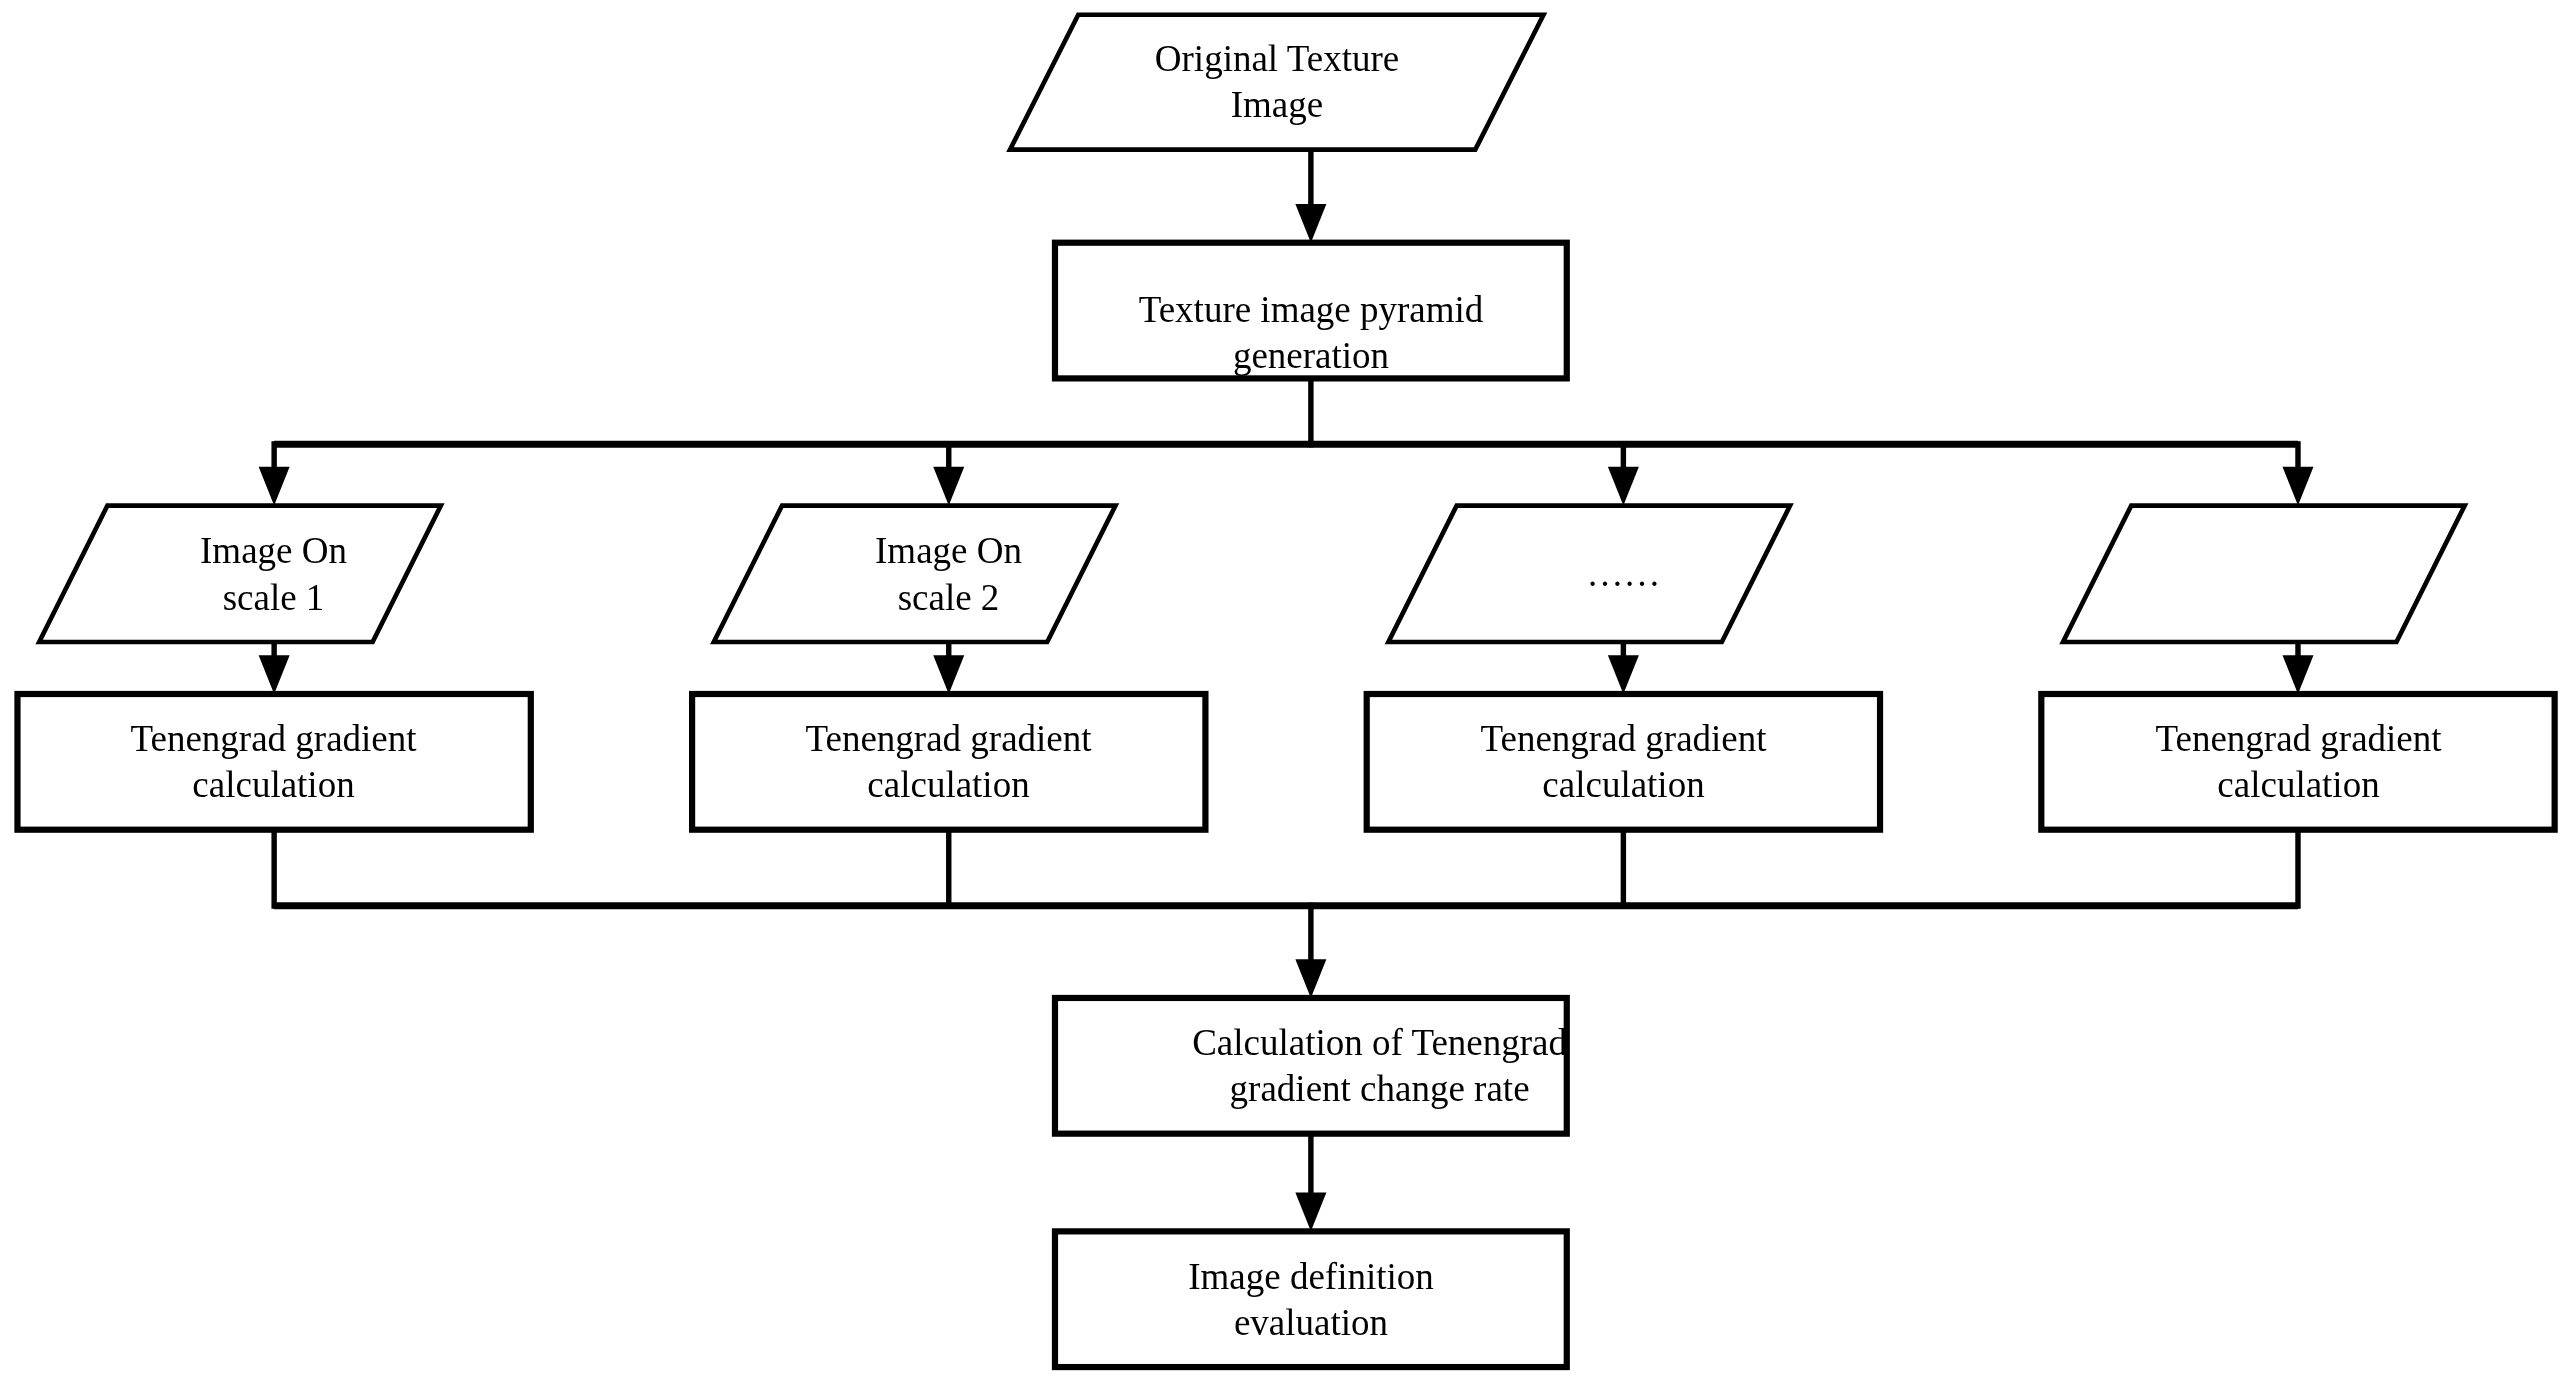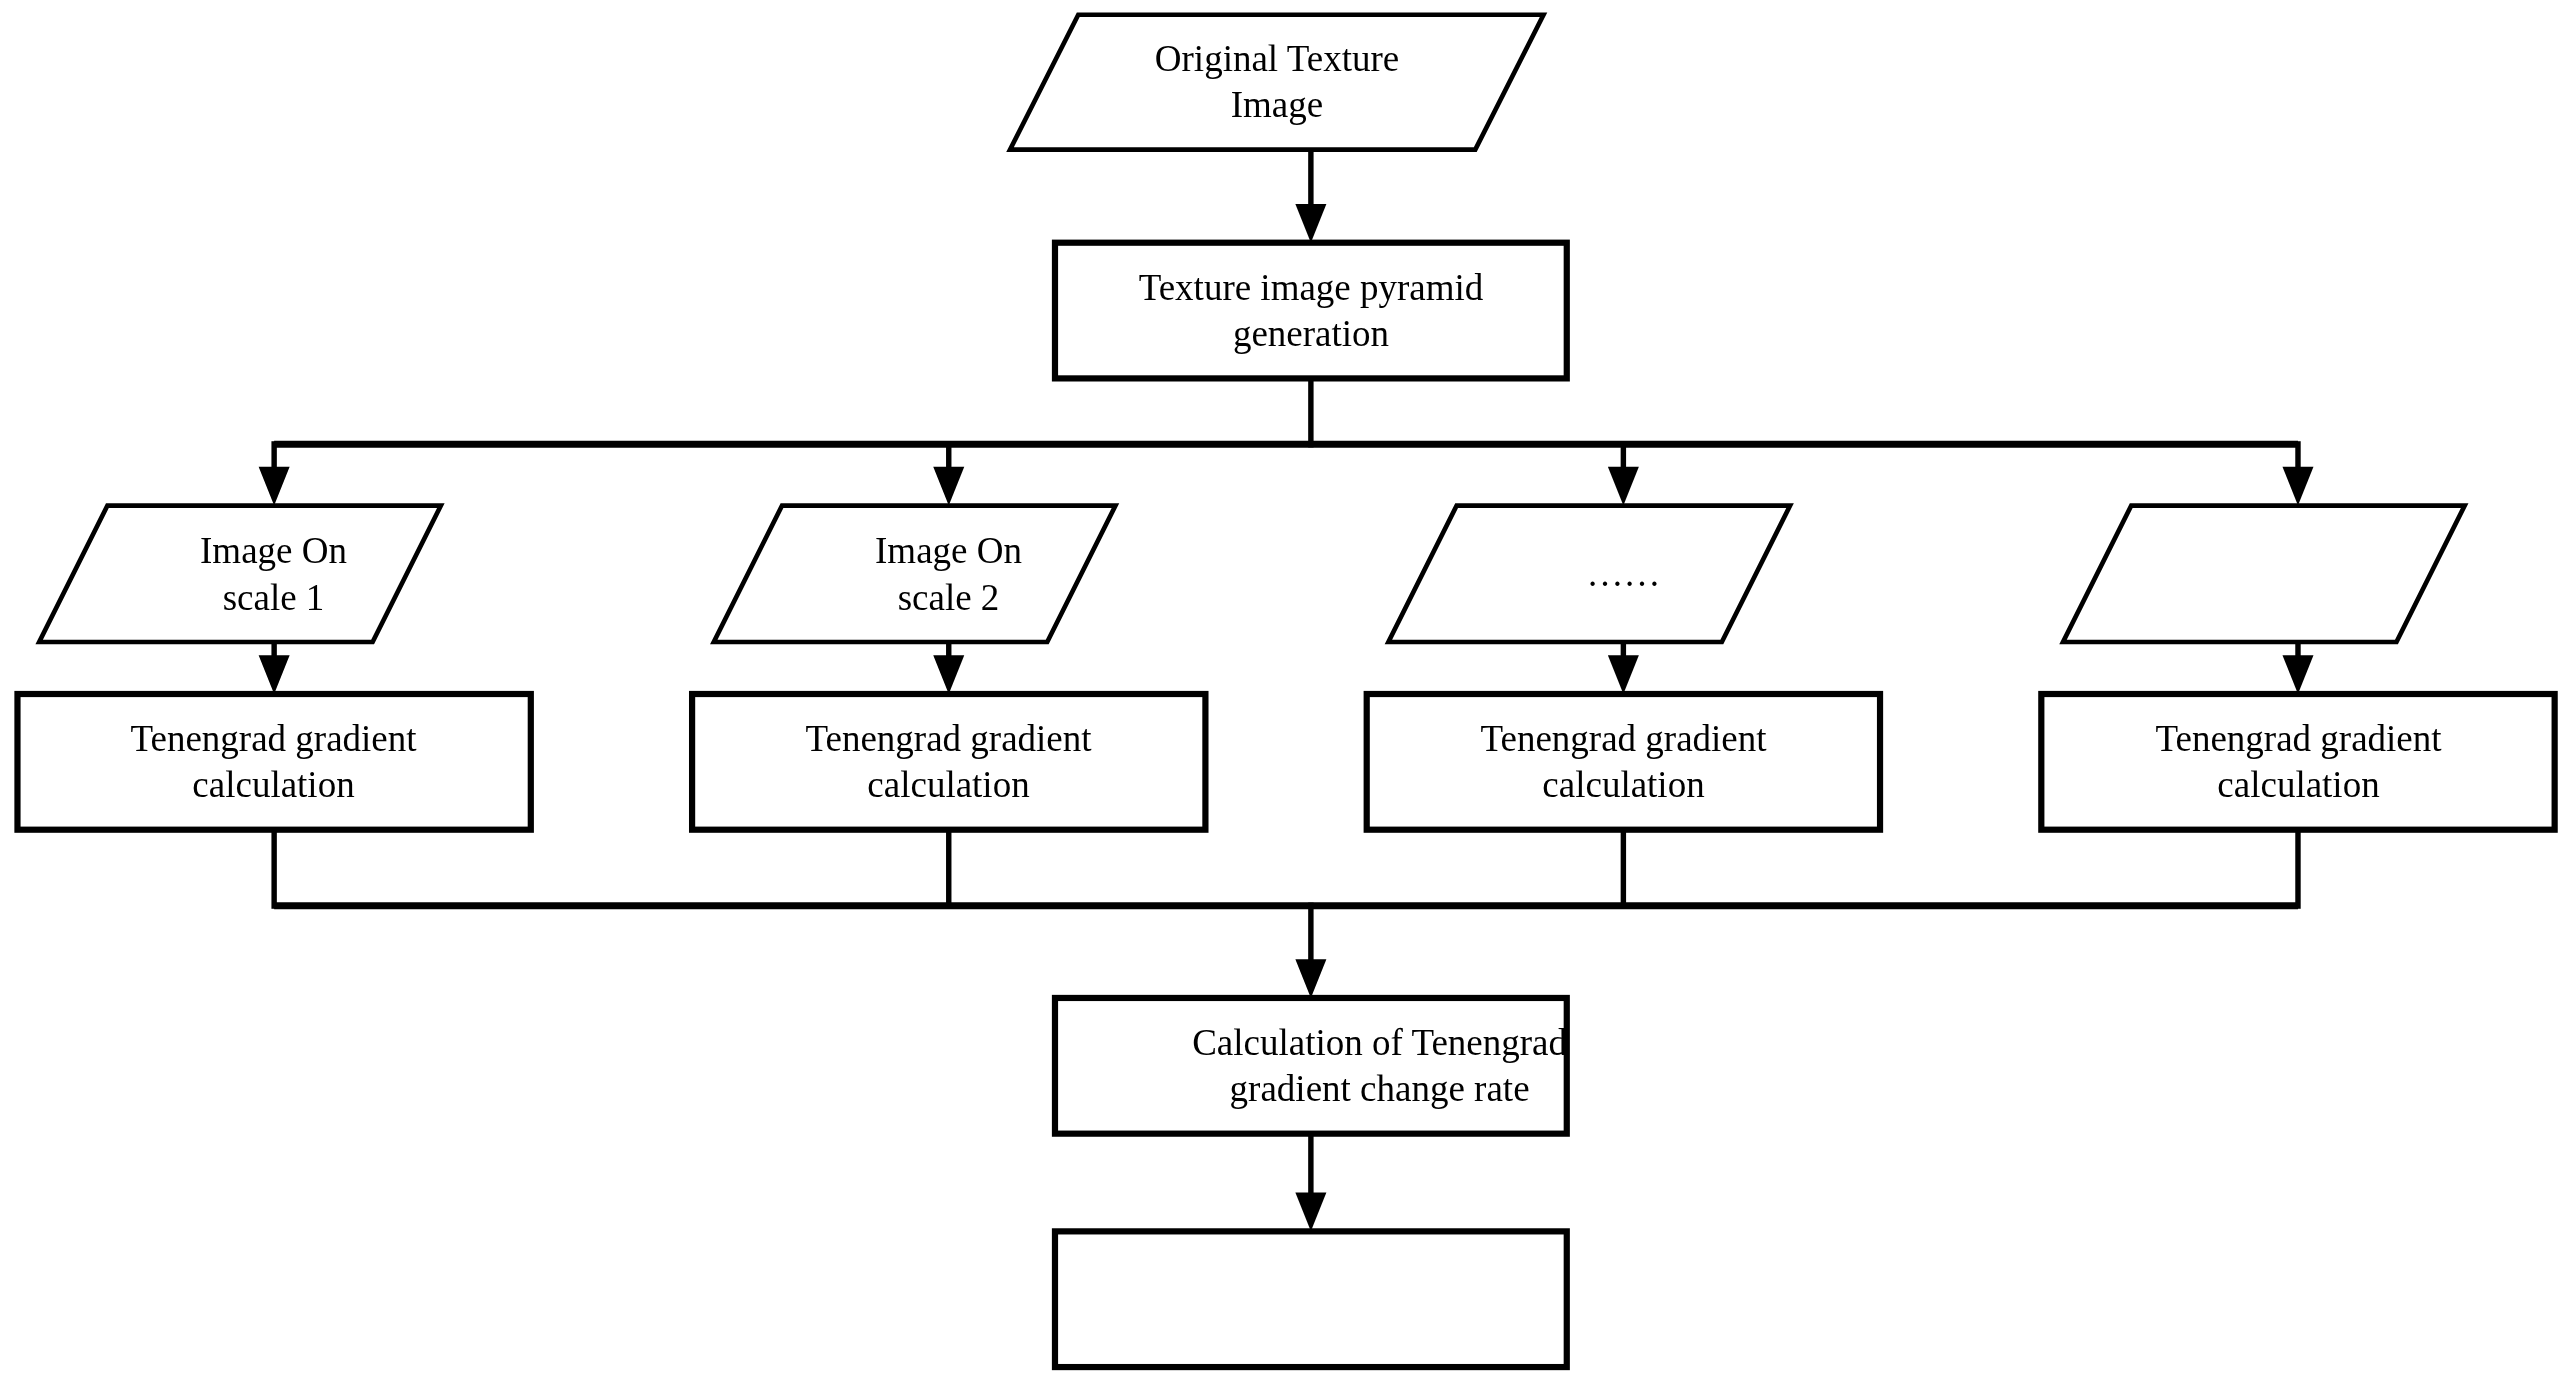--- a/index.html
+++ b/index.html
@@ -86,21 +86,21 @@
 
     <rect class="shape-rect" x="1360" y="1287" width="660" height="175"></rect>
     <rect class="shape-rect" x="1360" y="1588" width="660" height="175"></rect>
   </svg>
 
   <div class="label" style="left:1010px; top:14.7px; width:534px; height:135px;">
     <span class="txt">Original Texture
 Image</span>
   </div>
 
-  <div class="label" style="left:1055px; top:243px; width:512px; height:136px;">
+  <div class="label" style="left:1055px; top:243px; width:512px; height:136px;align-items:flex-end;">
     <span class="txt">Texture image pyramid
 generation</span>
   </div>
 
   <div class="label" style="left:72px; top:506px; width:403px; height:137px;">
     <span class="txt">Image On
 scale 1</span>
   </div>
 
   <div class="label" style="left:747px; top:506px; width:403px; height:137px;">
@@ -131,15 +131,19 @@
   <div class="label" style="left:2042px; top:694px; width:513px; height:136px;">
     <span class="txt">Tenengrad gradient
 calculation</span>
   </div>
 
   <div class="label" style="left:1055px; top:998px; width:512px; height:136px;justify-content:flex-end;">
     <span class="txt">Calculation of Tenengrad
 gradient change rate</span>
   </div>
 
+  <div class="label" style="left:1055px; top:1232px; width:512px; height:136px;">
+    <span class="txt">Image definition
+evaluation</span>
+  </div>
 
 </div>
 
 
 </body></html>

